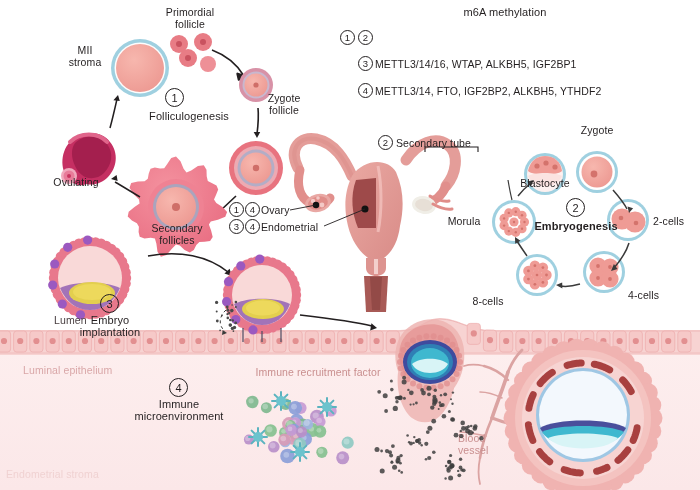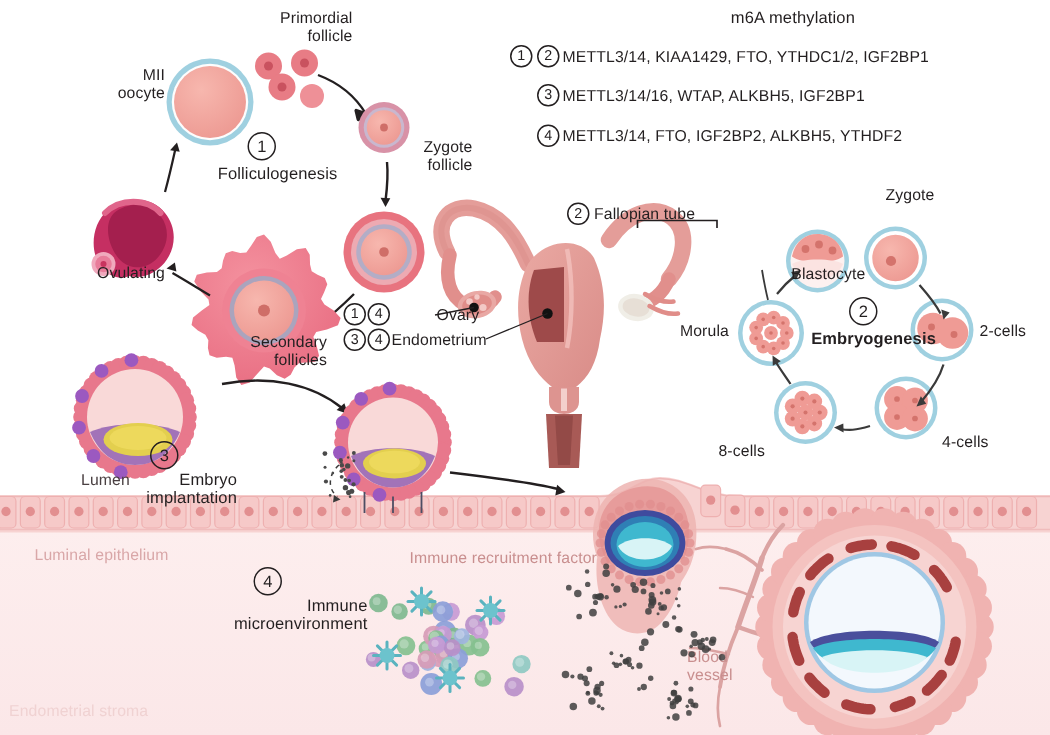--- a/index.html
+++ b/index.html
@@ -4,24 +4,24 @@
 <title>m6A methylation reproduction diagram</title>
 <style>
   html,body{margin:0;padding:0;background:#fff;}
   body{font-family:"Liberation Sans","DejaVu Sans",sans-serif;}
   #stage{
     position:relative;width:700px;height:490px;overflow:hidden;
     background:#ffffff;
   }
   .lbl{
     position:absolute;color:#231f20;font-size:10.5px;line-height:12px;
-    text-align:right;white-space:pre-line;letter-spacing:.1px;
+    text-align:center;white-space:pre-line;letter-spacing:.1px;
   }
   .lbl.left{text-align:left;}
-  .lbl.right{text-align:right;}
+  .lbl.right{text-align:center;}
   .lbl.gray{color:#4a4042;}
   .hdr{font-size:11px;color:#231f20;}
   .eq{font-size:10.5px;color:#231f20;white-space:nowrap;}
   .circnum{
     position:absolute;border:1.4px solid #231f20;border-radius:50%;
     width:15px;height:15px;display:flex;align-items:center;justify-content:center;
     font-size:9.5px;color:#231f20;background:transparent;box-sizing:border-box;
   }
   .circnum.big{width:19px;height:19px;font-size:11px;border-width:1.5px;}
   svg{display:block;}
@@ -643,51 +643,50 @@
       <path d="M542,432 C554,452 612,452 624,432 C610,424 556,424 542,432 Z" fill="#3fb8cf"></path>
       <path d="M548,438 C560,452 606,452 618,438 C604,432 562,432 548,438 Z" fill="#d8f4f6"></path>
     </g>
 
   </svg>
 
   <div class="lbl hdr" style="left:440px; top:6px; width:130px;">m6A methylation</div>
 
   <div class="circnum" style="left:340px; top:30px;">1</div>
   <div class="circnum" style="left:358px; top:30px;">2</div>
-  <div class="lbl left eq" style="left:375px; top:32px;">METTL3/14, KIAA1429,  FTO, YTHDC1/2, IGF2BP1</div>
 
   <div class="circnum" style="left:358px; top:56px;">3</div>
   <div class="lbl left eq" style="left:375px; top:58px;">METTL3/14/16, WTAP, ALKBH5, IGF2BP1</div>
 
   <div class="circnum" style="left:358px; top:83px;">4</div>
   <div class="lbl left eq" style="left:375px; top:85px;">METTL3/14, FTO, IGF2BP2, ALKBH5, YTHDF2</div>
 
   <div class="lbl" style="left:145px; top:6px; width:90px;">Primordial
 follicle</div>
   <div class="lbl" style="left:60px; top:44px; width:50px;">MII
-oocyte</div>
+stroma</div>
   <div class="lbl" style="left:253px; top:92px; width:62px;">Zygote
 follicle</div>
   <div class="lbl" style="left:42px; top:176px; width:68px;">Ovulating</div>
   <div class="lbl" style="left:136px; top:222px; width:82px;">Secondary
 follicles</div>
 
   <div class="circnum big" style="left:165px; top:88px;">1</div>
-  <div class="lbl" style="left:125px; top:110px; width:100px; font-size:11px;">Folliculogenesis</div>
+  <div class="lbl" style="left:139px; top:110px; width:100px; font-size:11px;">Folliculogenesis</div>
 
   <div class="circnum" style="left:378px; top:135px;">2</div>
-  <div class="lbl left" style="left:396px; top:137px; width:80px;">Fallopian tube</div>
+  <div class="lbl left" style="left:396px; top:137px; width:80px;">Secondary tube</div>
 
   <div class="circnum" style="left:229px; top:202px;">1</div>
   <div class="circnum" style="left:245px; top:202px;">4</div>
-  <div class="lbl left" style="left:261px; top:204px; width:40px;margin-left:30px;">Ovary</div>
+  <div class="lbl left" style="left:261px; top:204px; width:40px;">Ovary</div>
 
   <div class="circnum" style="left:229px; top:219px;">3</div>
   <div class="circnum" style="left:245px; top:219px;">4</div>
-  <div class="lbl left" style="left:261px; top:221px; width:72px;">Endometrium</div>
+  <div class="lbl left" style="left:261px; top:221px; width:72px;">Endometrial</div>
 
   <div class="lbl" style="left:571px; top:124px; width:52px;">Zygote</div>
   <div class="lbl left" style="left:653px; top:215px; width:44px;">2-cells</div>
   <div class="lbl left" style="left:628px; top:289px; width:44px;">4-cells</div>
   <div class="lbl right" style="left:466px; top:295px; width:44px;">8-cells</div>
   <div class="lbl right" style="left:442px; top:215px; width:44px;">Morula</div>
   <div class="lbl" style="left:513px; top:137px; width:64px;margin-top:40px;">Blastocyte</div>
 
   <div class="circnum big" style="left:566px; top:198px;">2</div>
   <div class="lbl" style="left:528px; top:220px; width:96px; font-size:11px;font-weight:bold;">Embryogenesis</div>

